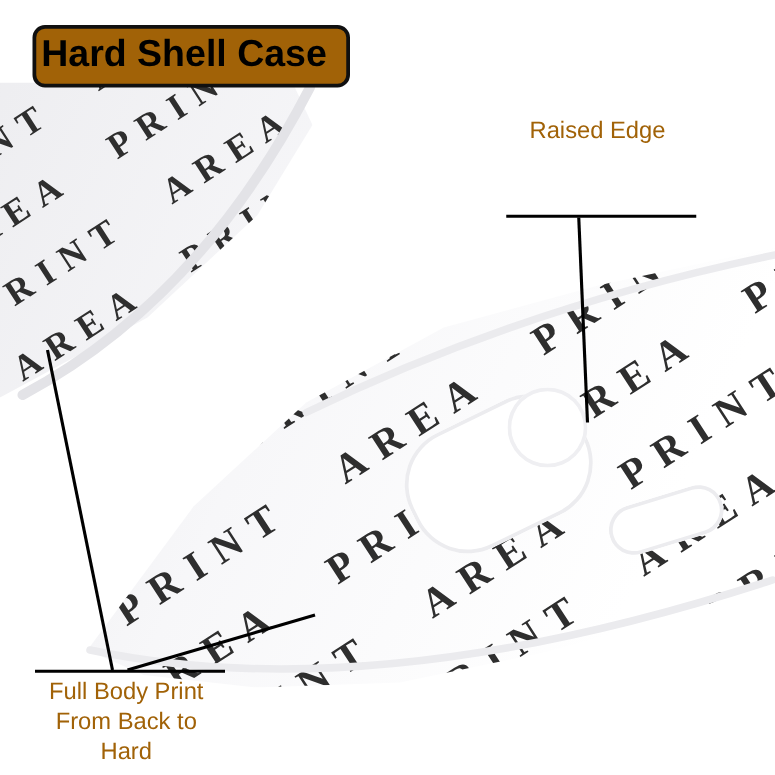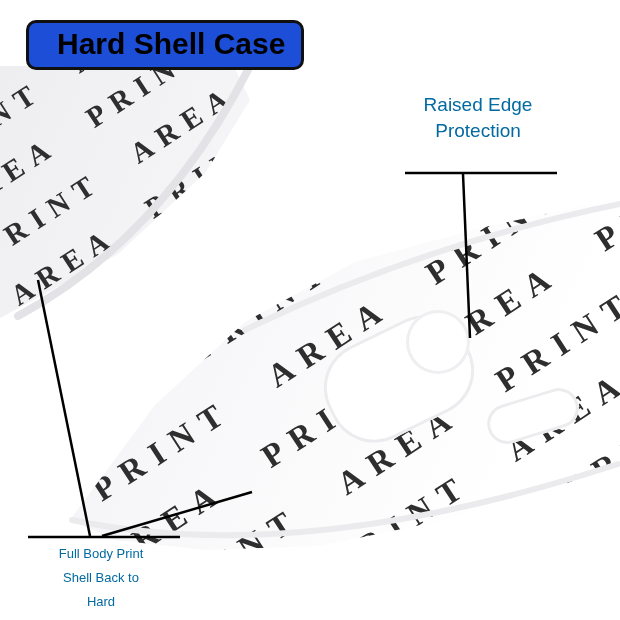--- a/index.html
+++ b/index.html
@@ -59,32 +59,32 @@
     box-shadow:inset 0 0 0 3px #ececef;
   }
 
   
   .rim-svg{position:absolute;inset:0;pointer-events:none;}
 
   
   .title-badge{
     position:absolute;left:26px;top:20px;
     display:inline-block;
-    background:#1d4ed8;
+    background:#a16207;
     border:3px solid #101010;
     border-radius:10px;
-    padding:4px 16px 6px 28px;
+    padding:4px 16px 6px 4px;
     font-size:30px;font-weight:bold;color:#000;
     z-index:6;
   }
 
   
-  .anno{position:absolute;color:#0369a1;text-align:center;z-index:6;}
+  .anno{position:absolute;color:#a16207;text-align:center;z-index:6;}
   .anno-camera{left:383px;top:92px;width:190px;font-size:19px;line-height:26px;}
-  .anno-fullbody{left:12px;top:542px;width:178px;font-size:13px;line-height:24px;}
+  .anno-fullbody{left:12px;top:542px;width:178px;font-size:19px;line-height:24px;}
   .anno-line{display:block;}
 
   .callout-svg{position:absolute;inset:0;z-index:5;pointer-events:none;}
 </style>
 </head>
 <body>
 
 <div class="stage">
 
   <div class="piece piece-a">
@@ -147,22 +147,21 @@
     <line x1="463" y1="174" x2="470" y2="338" stroke="#000" stroke-width="2.5"></line>
     <line x1="28" y1="537" x2="180" y2="537" stroke="#000" stroke-width="2.5"></line>
     <line x1="90" y1="536" x2="38" y2="280" stroke="#000" stroke-width="2.5"></line>
     <line x1="102" y1="536" x2="252" y2="492" stroke="#000" stroke-width="2.5"></line>
   </svg>
 
   <div class="title-badge">Hard Shell Case</div>
 
   <div class="anno anno-camera">
     <span class="anno-line">Raised Edge</span>
-    <span class="anno-line">Protection</span>
   </div>
 
   <div class="anno anno-fullbody">
     <span class="anno-line">Full Body Print</span>
-    <span class="anno-line">Shell Back to</span>
+    <span class="anno-line">From Back to</span>
     <span class="anno-line">Hard</span>
   </div>
 
 </div>
 
 </body></html>

